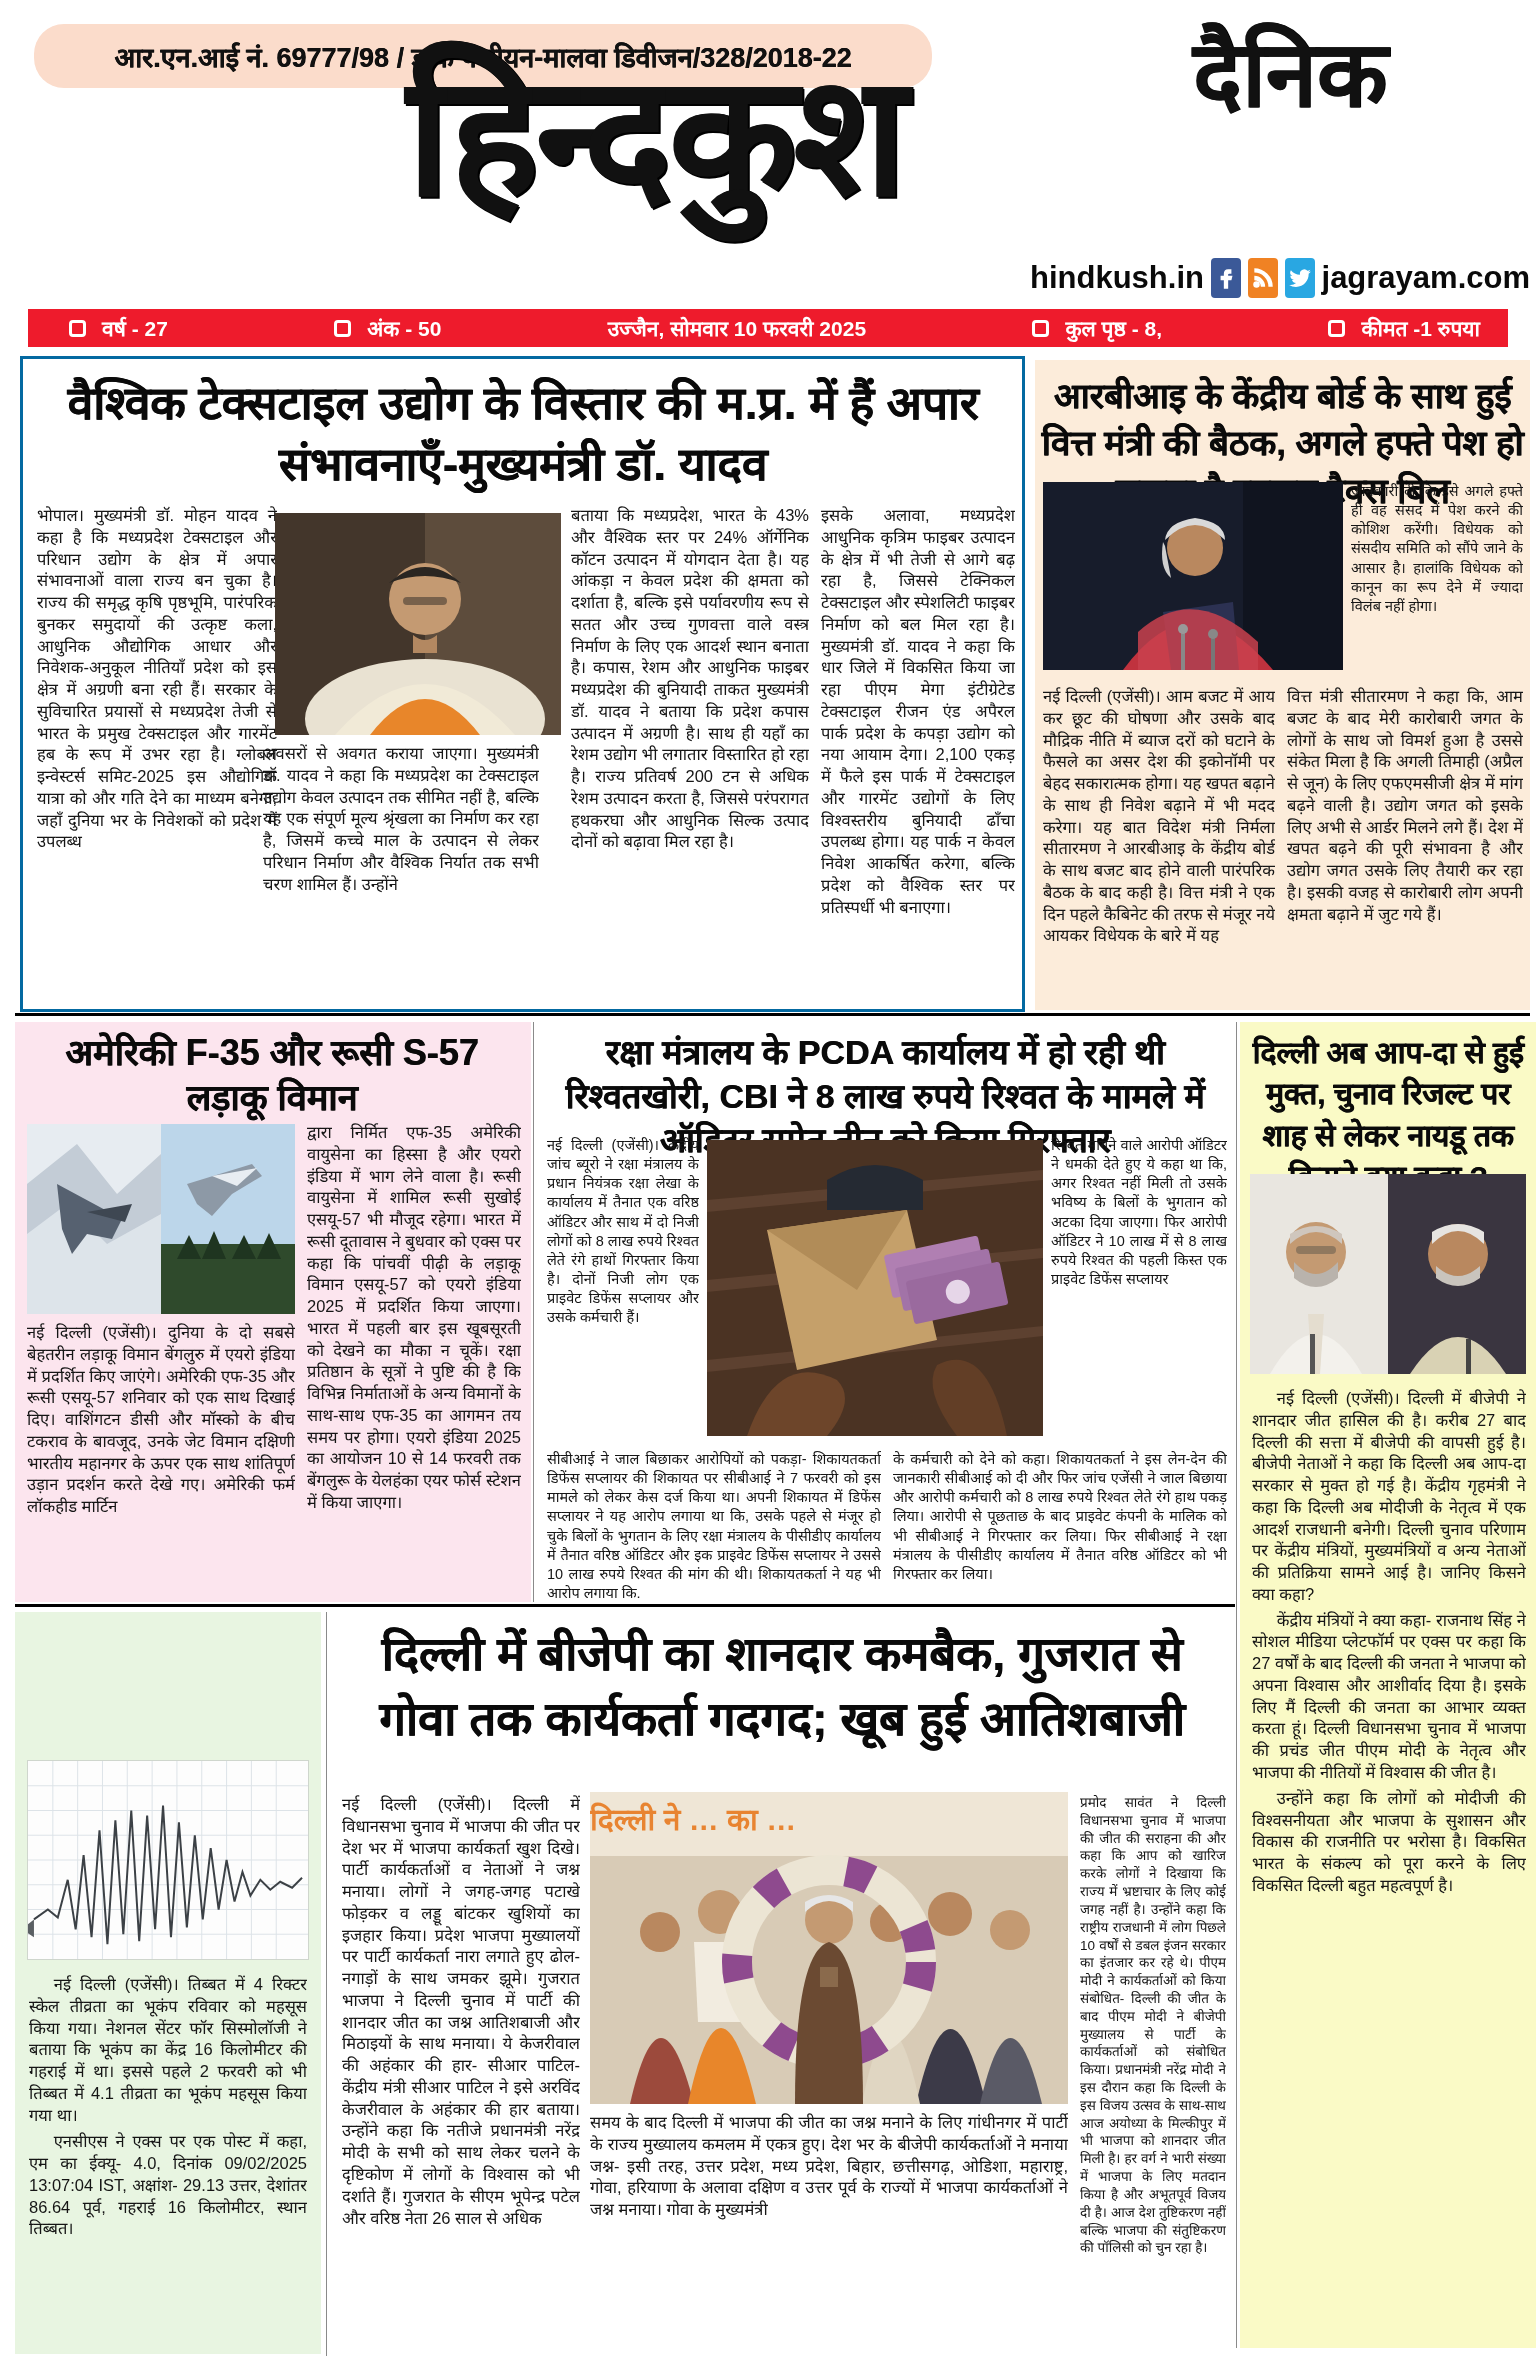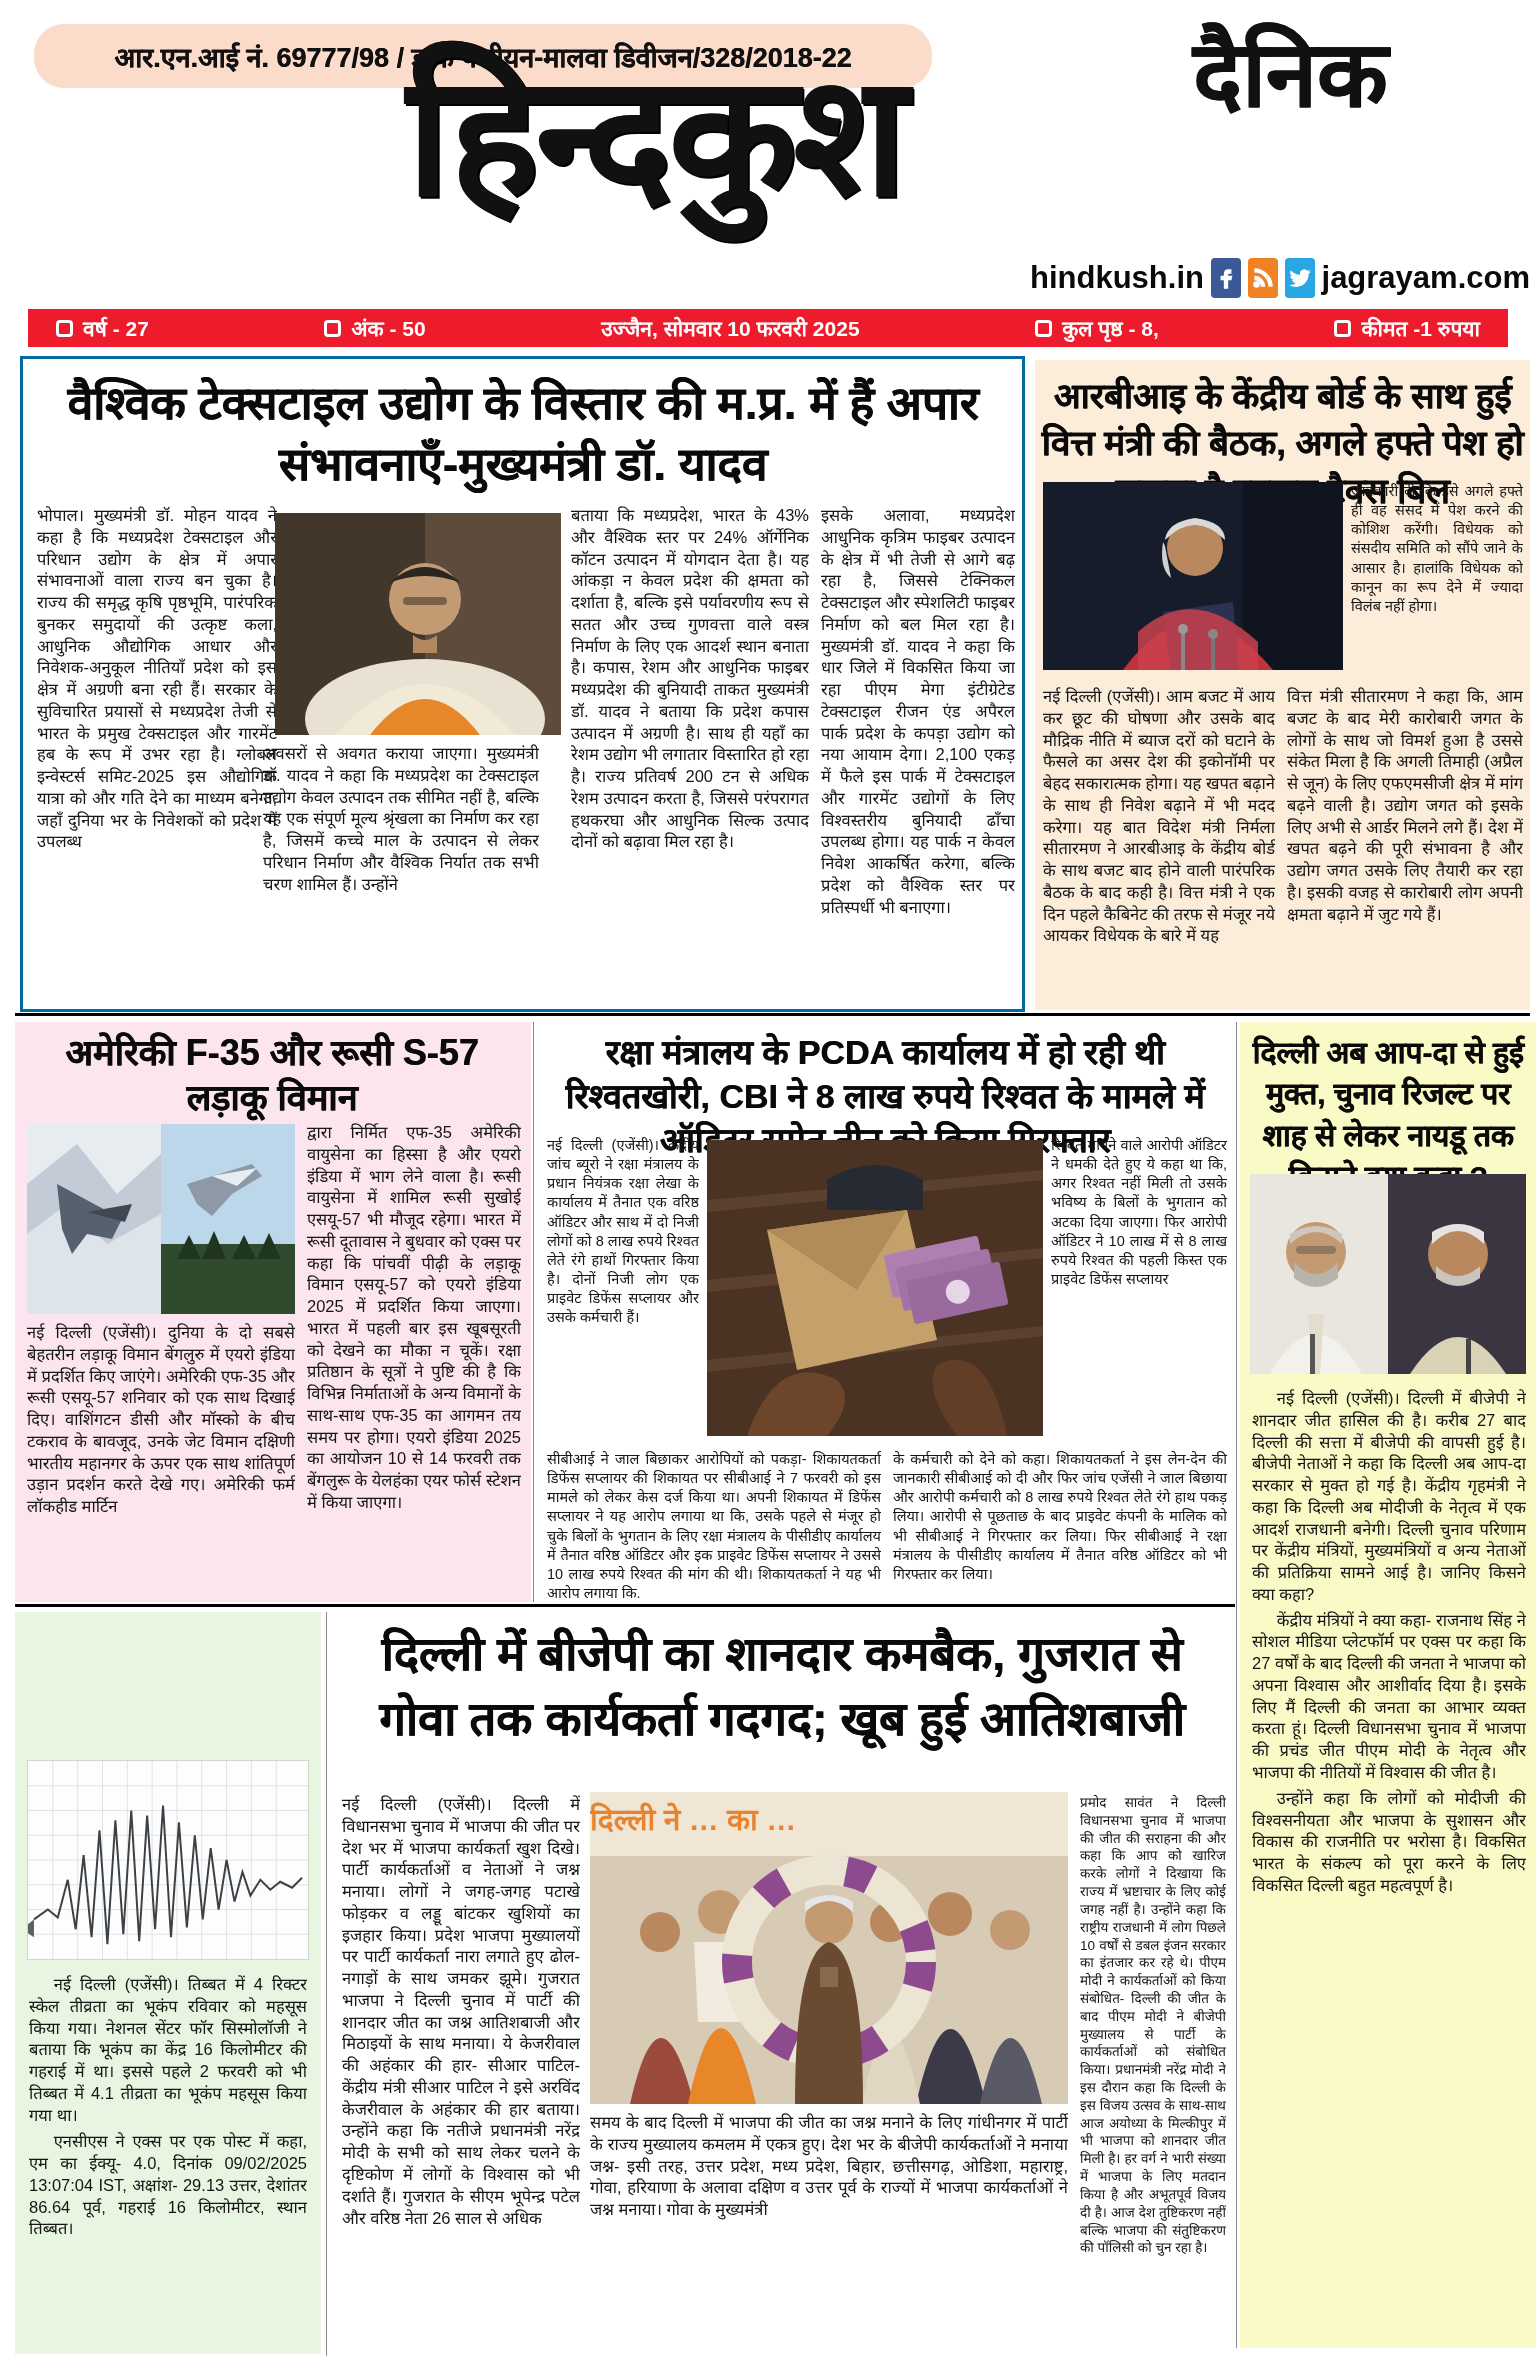--- a/index.html
+++ b/index.html
@@ -17,21 +17,21 @@
   #rni-box { left:34px; top:24px; width:898px; height:64px; background:#fbdccb; border-radius:30px;
              display:flex; align-items:center; justify-content:center; font-size:27px; font-weight:700; text-shadow:0.4px 0 #000; }
   #daily { left:1140px; top:28px; width:300px; font-size:92px; font-weight:900; text-align:center; line-height:1.0; text-shadow:1px 0 #000; }
   #masthead { left:130px; top:48px; width:1050px; font-size:168px; font-weight:900; text-align:center; line-height:1.05;
               letter-spacing:-4px; text-shadow:2px 2px 0 #000, 1px 0 #000; }
   #webrow { left:1030px; top:252px; width:500px; height:52px; display:flex; align-items:center; gap:7px; }
   .site { font-size:31px; font-weight:800; color:#0a0a0a; }
   .soc { width:40px; height:40px; border-radius:4px; display:flex; align-items:center; justify-content:center; }
   #datebar { left:28px; top:309px; width:1480px; height:38px; background:#ee1b2c; color:#fff;
              display:flex; align-items:center; justify-content:space-between; padding:0 28px; font-size:21px; font-weight:700; }
-  .dcell { display:flex; align-items:center; gap:10px; }
+  .dcell { display:flex; align-items:center; gap:16px;margin-left:13px; }
   .chk { width:17px; height:17px; border:3px solid #fff; border-radius:4px; display:inline-block; }
   
   .hrule { background:#000; }
   .vrule { background:#8a8a8a; width:1px; }
   
   #lead { left:20px; top:356px; width:1005px; height:656px; border:3px solid #0369a1; background:#fff; }
   #rbi { left:1035px; top:360px; width:495px; height:650px; background:#fcecda; }
   #jets { left:15px; top:1022px; width:516px; height:580px; background:#fce5ee; }
   #cbi { left:537px; top:1022px; width:698px; height:580px; background:#ffffff; }
   #delhi { left:1240px; top:1022px; width:296px; height:1326px; background:#fafac6; }

